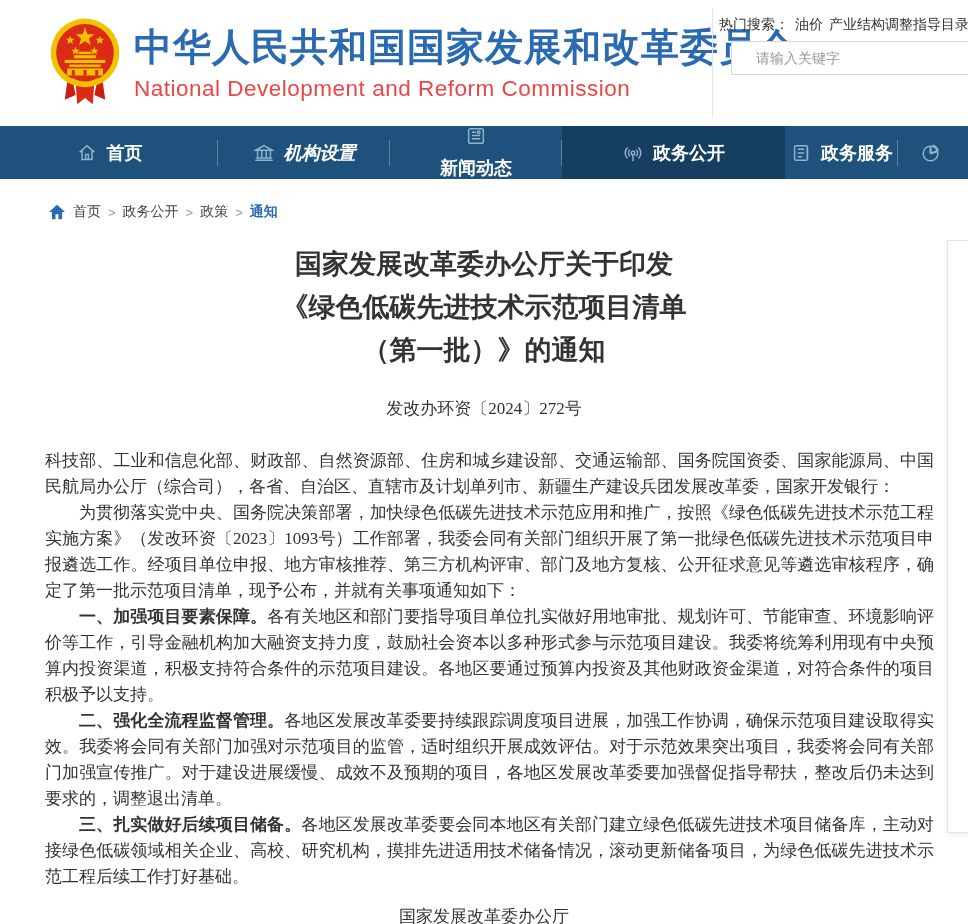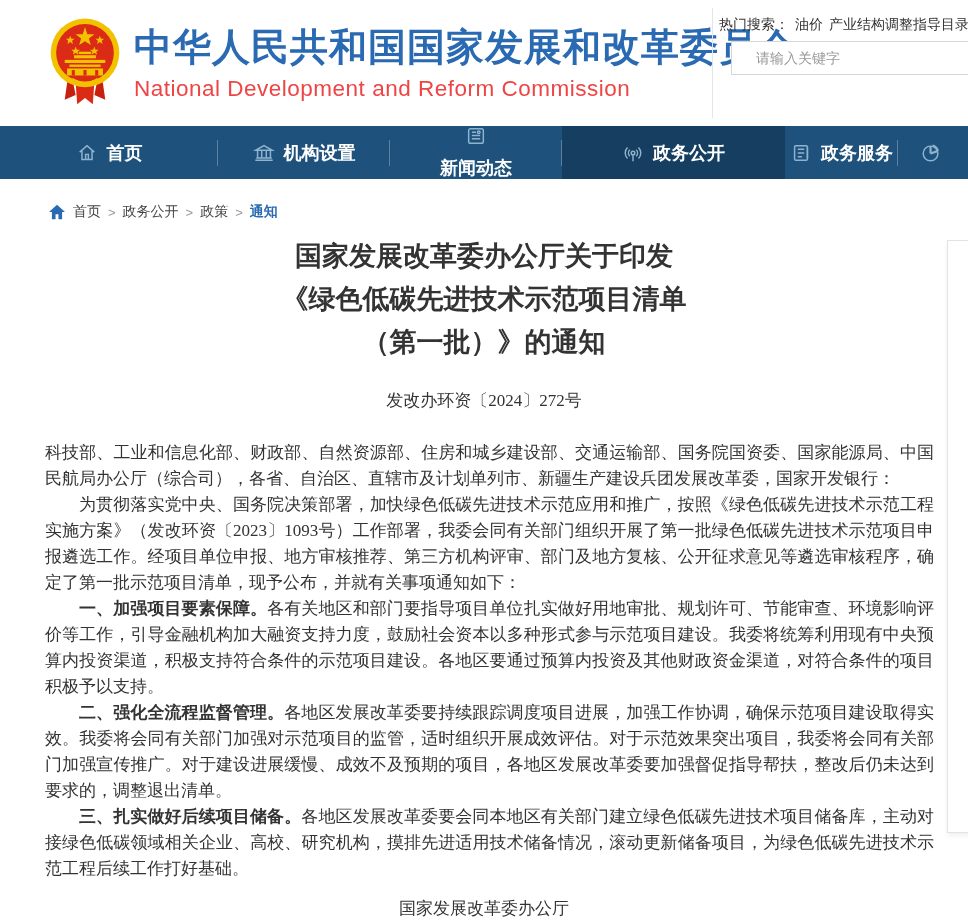--- a/index.html
+++ b/index.html
@@ -20,35 +20,35 @@
   .search-box input { width:100%; height:100%; border:none; outline:none; padding-left:24px; font-size:14px; color:#999; font-family:"Liberation Sans", sans-serif; background:transparent; }
   .search-box input::placeholder { color:#999; }
 
   
   .navbar { display:flex; width:968px; height:53px; background:#1E527C; }
   .nav-item { display:flex; align-items:center; justify-content:center; gap:9px; height:53px; color:#fff; font-size:18px; font-weight:bold; cursor:pointer; position:relative; }
   .nav-item .divider-right { position:absolute; right:0; top:14px; height:26px; width:1px; background:rgba(255,255,255,0.28); }
   .nav-item.active { background:#153E60; }
   .nav-icon { width:22px; height:22px; display:block; }
   .nav-icon svg { width:22px; height:22px; display:block; stroke:#8FB3CE; fill:none; stroke-width:1.6; }
-  .w1{width:218px;} .w2{width:172px;} .w3{width:172px;flex-direction:column;} .w4{width:223px;} .w5{width:113px;} .w6{width:65px; justify-content:flex-start; padding-left:22px;}
+  .w1{width:218px;} .w2{width:172px;font-style:italic;} .w3{width:172px;flex-direction:column;} .w4{width:223px;} .w5{width:113px;} .w6{width:65px; justify-content:flex-start; padding-left:22px;}
 
   
   .breadcrumb { display:flex; align-items:center; gap:7px; padding:22px 0 0 48px; font-size:14px; color:#555; height:44px; }
   .crumb-home svg { width:18px; height:16px; display:block; fill:#2A6AB2; }
   .crumb-sep { color:#999; font-size:13px; }
   .crumb-link { color:#444; text-decoration:none; }
   .crumb-current { color:#2A6AB2; font-weight:bold; }
 
   
   .side-panel { position:absolute; left:947px; top:240px; width:60px; height:593px; background:#fff; border:1px solid #e3e3e3; box-shadow:0 3px 5px rgba(0,0,0,0.06); }
 
   
   .article { width:900px; margin:0 auto; }
-  .doc-title { margin-top:12px; text-align:center; font-size:27px; font-weight:bold; color:#333; line-height:43px; font-family:"Liberation Sans", sans-serif; }
+  .doc-title { margin-top:20px; text-align:center; font-size:27px; font-weight:bold; color:#333; line-height:43px; font-family:"Liberation Sans", sans-serif; }
   .doc-number { margin-top:25px; text-align:center; font-size:17px; color:#333; font-family:"Liberation Serif", serif; }
   .doc-body { margin-top:28px; font-size:17px; line-height:26px; color:#333; font-family:"Liberation Serif", serif; text-align:justify;margin-left:11px; }
   .doc-body p { margin:0; }
   .doc-body p.indent { text-indent:2em; }
   .doc-body .lead { font-weight:bold; font-family:"Liberation Sans", sans-serif; }
   .doc-sign { margin-top:12px; text-align:center; font-size:17px; line-height:30px; color:#333; font-family:"Liberation Serif", serif; }
 </style>
 </head>
 <body>
 

